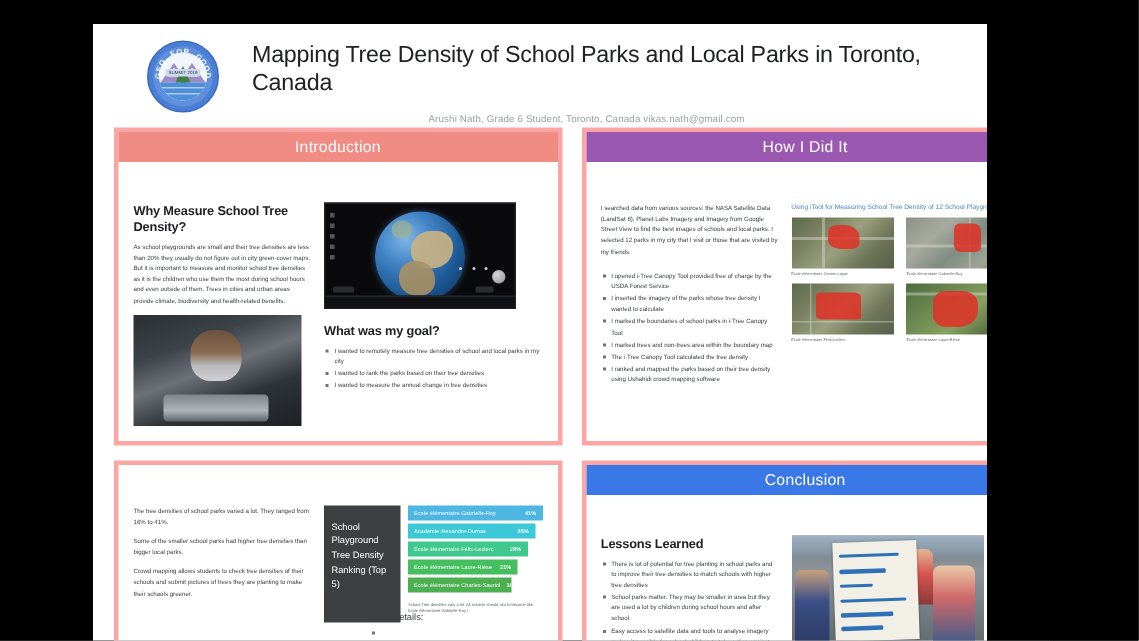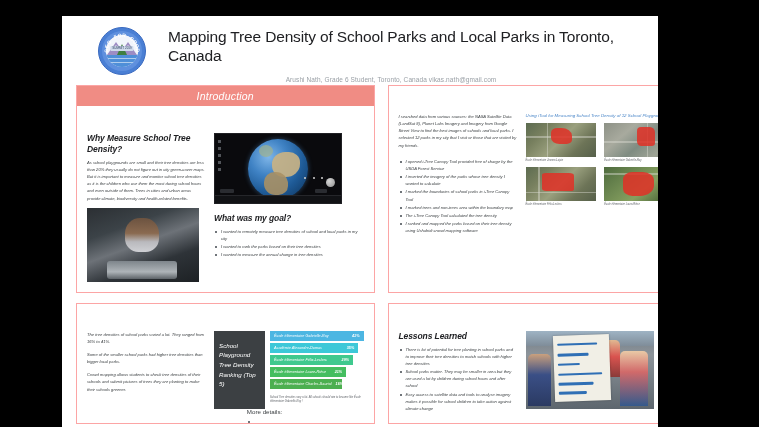--- a/index.html
+++ b/index.html
@@ -92,21 +92,21 @@
     text-align: center; padding-right: 30px; letter-spacing: .1px;
   }
 
   
   .panels {
     position: absolute; left: 14px; top: 69px; width: 610px;
   }
   .panel-row { display: flex; gap: 13px; }
   .panel {
     flex: 1 1 0; min-width: 0;
-    border: 1px solid #fca5a5; background: #fff; font-style: italic;
+    border: 3px solid #fca5a5; background: #fff;
   }
   .panel-title {
     height: 20px; display: flex; align-items: center; justify-content: center;
     color: #ffffff; font-size: 10.5px; letter-spacing: .2px;
   }
   .panel-body { padding: 9px 10px 10px 10px; display: flex; gap: 9px; }
 
   .col { min-width: 0; margin-top: 18px; }
   .h3 {
     font-size: 8.5px; color: #202124; font-weight: 700; line-height: 1.28;
@@ -388,20 +388,21 @@
                 <li>I wanted to remotely measure tree densities of school and local parks in my city</li>
                 <li>I wanted to rank the parks based on their tree densities</li>
                 <li>I wanted to measure the annual change in tree densities</li>
               </ul>
             </div>
 
           </div>
         </div>
 
         <div class="panel">
+          <div class="panel-title" style="background:#9A58B0">How I Did It</div>
           <div class="panel-body" style="min-height:176px">
 
             <div class="col" style="flex:0 0 118px">
               <div class="para">I searched data from various sources: the NASA Satellite Data (LandSat 8), Planet Labs Imagery and Imagery from Google Street View to find the best images of schools and local parks. I selected 12 parks in my city that I visit or those that are visited by my friends.</div>
               <div style="height:7px"></div>
               <ul class="bul">
                 <li>I opened i-Tree Canopy Tool provided free of charge by the USDA Forest Service</li>
                 <li>I inserted the imagery of the parks whose tree density I wanted to calculate</li>
                 <li>I marked the boundaries of school parks in i-Tree Canopy Tool</li>
                 <li>I marked trees and non-trees area within the boundary map</li>
@@ -499,20 +500,21 @@
 
                   <div class="rank-note">School Tree densities vary a lot. All schools should aim to become like École élémentaire Gabrielle-Roy !</div>
                 </div>
               </div>
             </div>
 
           </div>
         </div>
 
         <div class="panel">
+          <div class="panel-title" style="background:#3B78E7">Conclusion</div>
           <div class="panel-body" style="min-height:98px">
 
             <div class="col" style="flex:0 0 118px">
               <div class="h3">Lessons Learned</div>
               <ul class="bul">
                 <li>There is lot of potential for tree planting in school parks and to improve their tree densities to match schools with higher tree densities</li>
                 <li>School parks matter. They may be smaller in area but they are used a lot by children during school hours and after school</li>
                 <li>Easy access to satellite data and tools to analyse imagery makes it possible for school children to take action against climate change</li>
               </ul>
             </div>

